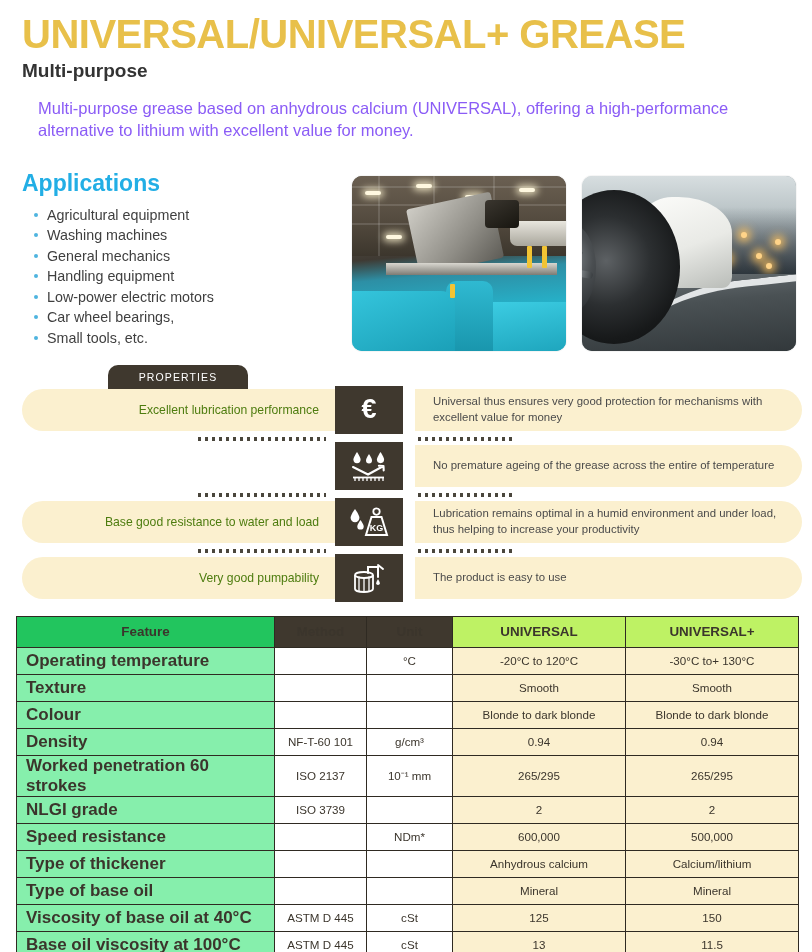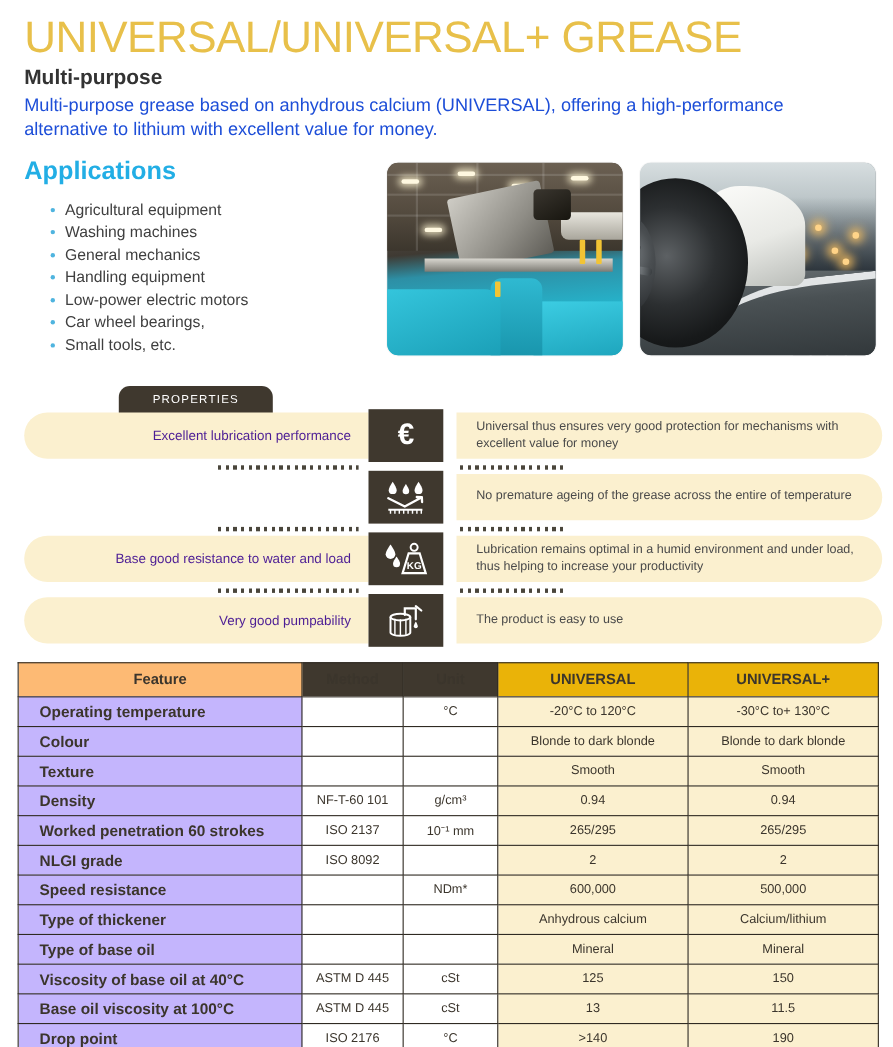--- a/index.html
+++ b/index.html
@@ -13,55 +13,55 @@
     font-family: "Liberation Sans", sans-serif;
     color: #3b3b3b;
     position: relative;
     overflow: hidden;
   }
 
   
   .header { padding: 14px 18px 0 22px; }
   .product-title {
     font-size: 40px;
-    font-weight: normal;
+    font-weight: bold;
     color: #E8C04A;
     letter-spacing: -0.5px;
     line-height: 1.0;
     margin: 0 0 6px 0;
     white-space: nowrap;
   }
   .subtitle {
     font-size: 19px;
     font-weight: bold;
     color: #333333;
     margin: 0 0 4px 0;
   }
   .description {
     font-size: 16.5px;
-    color: #1d4ed8;
+    color: #8b5cf6;
     line-height: 1.32;
-    margin: 0;
+    margin: 16px;
     max-width: 740px;
   }
 
   
   .mid-section {
     display: flex;
     align-items: flex-start;
     padding: 12px 0 0 22px;
   }
   .applications { width: 330px; flex: 0 0 330px; }
   .applications h2 {
     font-size: 23px;
     font-weight: bold;
     color: #22AEE5;
     margin: 0 0 8px 0;
   }
-  .app-list { list-style: none; margin: 12px; padding: 0 0 0 10px; }
+  .app-list { list-style: none; margin: 0; padding: 0 0 0 10px; }
   .app-list li {
     font-size: 14.3px;
     color: #3f3f3f;
     line-height: 1.44;
     position: relative;
     padding-left: 15px;
   }
   .app-list li::before {
     content: "";
     position: absolute;
@@ -155,21 +155,21 @@
     left: 22px; top: 0;
     width: 313px; height: 42px;
     background: #FBF0CF;
     border-radius: 21px 0 0 21px;
     display: flex;
     align-items: center;
     justify-content: flex-end;
     padding-right: 16px;
     box-sizing: border-box;
     font-size: 12.2px;
-    color: #4c1d95;
+    color: #4d7c0f;
     text-align: right;
   }
   .icon-box {
     position: absolute;
     left: 335px; top: -3px;
     width: 68px; height: 48px;
     background: #3F382E;
     display: flex;
     align-items: center;
     justify-content: center;
@@ -214,29 +214,29 @@
     height: 26px;
     font-size: 11.6px;
     text-align: center;
     color: #3b352c;
   }
   .spec-table thead th {
     height: 30px;
     font-size: 13.4px;
     font-weight: bold;
   }
-  .th-feature { background: #fdba74; color: #ffffff; }
+  .th-feature { background: #22c55e; color: #ffffff; }
   .th-method, .th-unit { background: #3F382E; color: #ffffff; }
-  .th-prod { background: #eab308; color: #2e2a22; }
+  .th-prod { background: #bef264; color: #2e2a22; }
   .spec-table td.feature {
     text-align: left;
-    padding-left: 19px;
+    padding-left: 9px;
     font-weight: bold;
-    font-size: 14px;
-    background: #c4b5fd;
+    font-size: 17px;
+    background: #86efac;
   }
   .spec-table td.method, .spec-table td.unit { background: #ffffff; }
   .spec-table td.val { background: #FBF0CF; }
 
   .footnote {
     font-size: 8.4px;
     color: #4a4a4a;
     margin: 5px 0 0 18px;
   }
 </style>
@@ -414,50 +414,50 @@
   </thead>
   <tbody>
     <tr>
       <td class="feature">Operating temperature</td>
       <td class="method"></td>
       <td class="unit">°C</td>
       <td class="val">-20°C to 120°C</td>
       <td class="val">-30°C to+ 130°C</td>
     </tr>
     <tr>
+      <td class="feature">Texture</td>
+      <td class="method"></td>
+      <td class="unit"></td>
+      <td class="val">Smooth</td>
+      <td class="val">Smooth</td>
+    </tr>
+    <tr>
       <td class="feature">Colour</td>
       <td class="method"></td>
       <td class="unit"></td>
       <td class="val">Blonde to dark blonde</td>
       <td class="val">Blonde to dark blonde</td>
     </tr>
     <tr>
-      <td class="feature">Texture</td>
-      <td class="method"></td>
-      <td class="unit"></td>
-      <td class="val">Smooth</td>
-      <td class="val">Smooth</td>
-    </tr>
-    <tr>
       <td class="feature">Density</td>
       <td class="method">NF-T-60 101</td>
       <td class="unit">g/cm³</td>
       <td class="val">0.94</td>
       <td class="val">0.94</td>
     </tr>
     <tr>
       <td class="feature">Worked penetration 60 strokes</td>
       <td class="method">ISO 2137</td>
       <td class="unit">10⁻¹ mm</td>
       <td class="val">265/295</td>
       <td class="val">265/295</td>
     </tr>
     <tr>
       <td class="feature">NLGI grade</td>
-      <td class="method">ISO 8092</td>
+      <td class="method">ISO 3739</td>
       <td class="unit"></td>
       <td class="val">2</td>
       <td class="val">2</td>
     </tr>
     <tr>
       <td class="feature">Speed resistance</td>
       <td class="method"></td>
       <td class="unit">NDm*</td>
       <td class="val">600,000</td>
       <td class="val">500,000</td>

